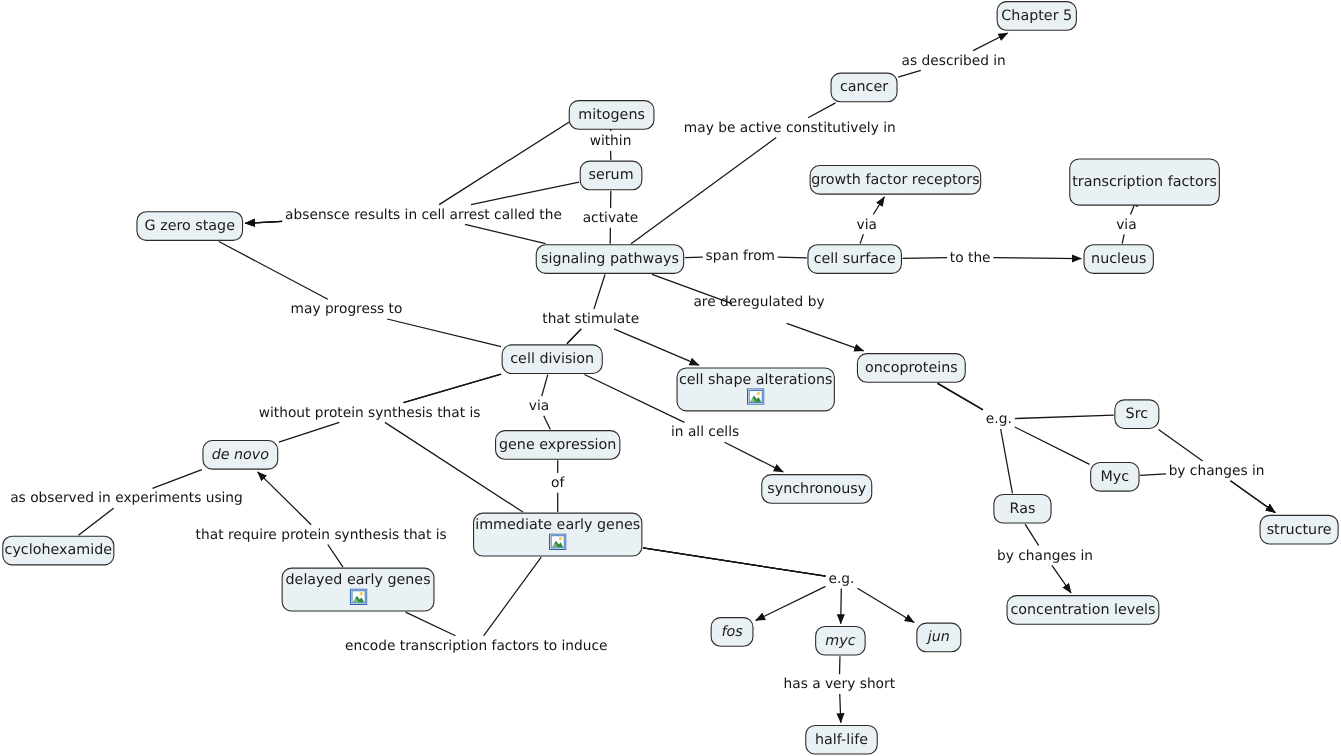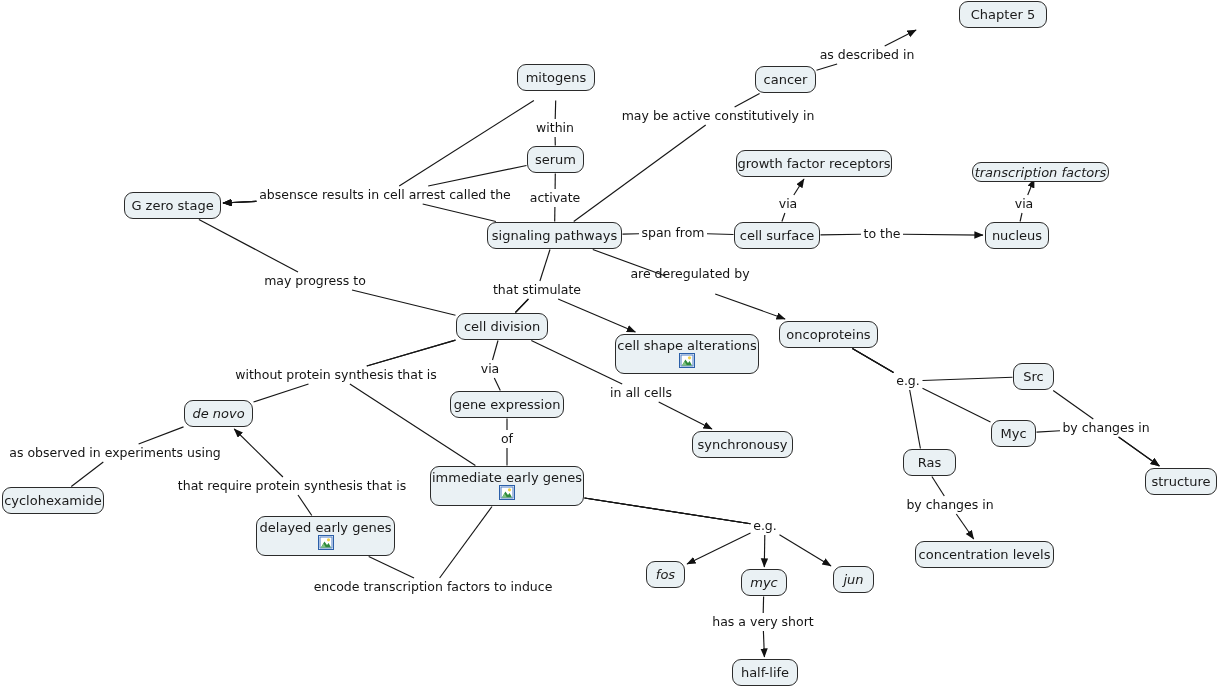--- a/index.html
+++ b/index.html
@@ -142,36 +142,36 @@
         <line x1="750.5" y1="533.1" x2="687.0" y2="564.0" stroke="#161616" stroke-width="1.15" fill="none" marker-end="url(#arrowhead)"></line>
         <line x1="584.5" y1="498.0" x2="750.5" y2="523.8" stroke="#161616" stroke-width="1.15" fill="none"></line>
         <line x1="764.8" y1="535.0" x2="764.3" y2="567.0" stroke="#161616" stroke-width="1.15" fill="none" marker-end="url(#arrowhead)"></line>
         <line x1="584.5" y1="498.0" x2="750.5" y2="523.8" stroke="#161616" stroke-width="1.15" fill="none"></line>
         <line x1="779.5" y1="534.8" x2="831.0" y2="565.9" stroke="#161616" stroke-width="1.15" fill="none" marker-end="url(#arrowhead)"></line>
         <line x1="763.6" y1="596.5" x2="763.2" y2="613.0" stroke="#161616" stroke-width="1.15" fill="none"></line>
         <line x1="763.4" y1="631.0" x2="764.4" y2="657.0" stroke="#161616" stroke-width="1.15" fill="none" marker-end="url(#arrowhead)"></line>
       </g>
   </svg>
   <div id="node-layer">
-      <div class="node" style="left: 959px; top: 1px; width: 88px; height: 27px;">
+      <div class="node" style="left: 906px; top: 1px; width: 73px; height: 27px;">
         <span class="node-label">Chapter 5</span>
       </div>
       <div class="node" style="left: 755px; top: 66px; width: 61px; height: 27px;">
         <span class="node-label">cancer</span>
       </div>
-      <div class="node" style="left: 517px; top: 64px; width: 78px; height: 27px;">
+      <div class="node" style="left: 517px; top: 91px; width: 78px; height: 27px;">
         <span class="node-label">mitogens</span>
       </div>
       <div class="node" style="left: 527px; top: 146px; width: 57px; height: 27px;">
         <span class="node-label">serum</span>
       </div>
       <div class="node" style="left: 736px; top: 150px; width: 156px; height: 27px;">
         <span class="node-label">growth factor receptors</span>
       </div>
-      <div class="node" style="left: 972px; top: 162px; width: 137px; height: 20px; font-style: italic;">
+      <div class="node" style="left: 972px; top: 144px; width: 137px; height: 43px;">
         <span class="node-label">transcription factors</span>
       </div>
       <div class="node" style="left: 124px; top: 192px; width: 97px; height: 27px;">
         <span class="node-label">G zero stage</span>
       </div>
       <div class="node" style="left: 487px; top: 222px; width: 135px; height: 27px;">
         <span class="node-label">signaling pathways</span>
       </div>
       <div class="node" style="left: 734px; top: 222px; width: 86px; height: 27px;">
         <span class="node-label">cell surface</span>

